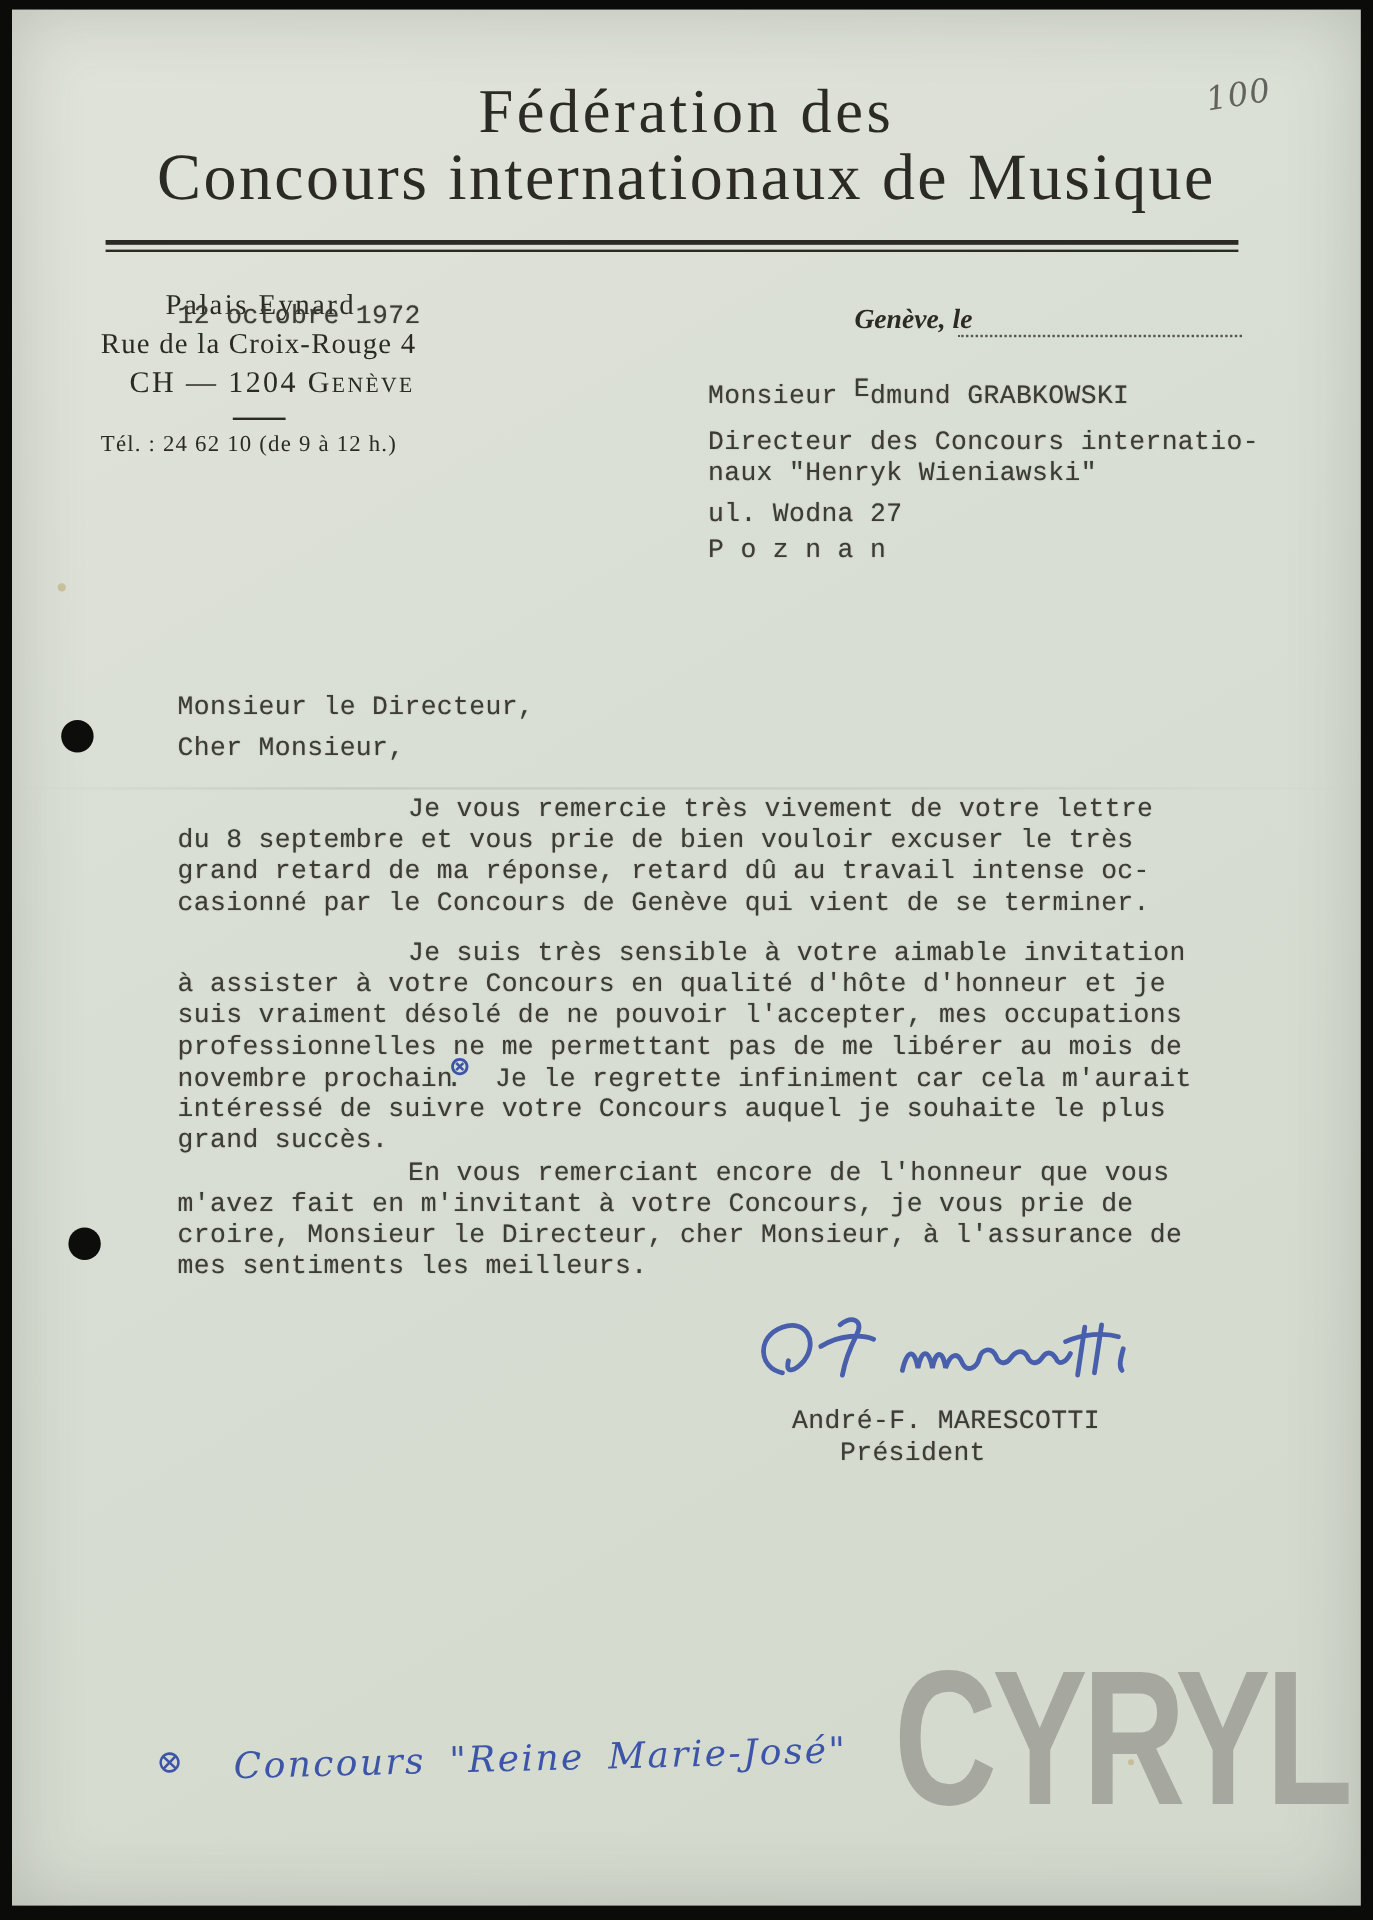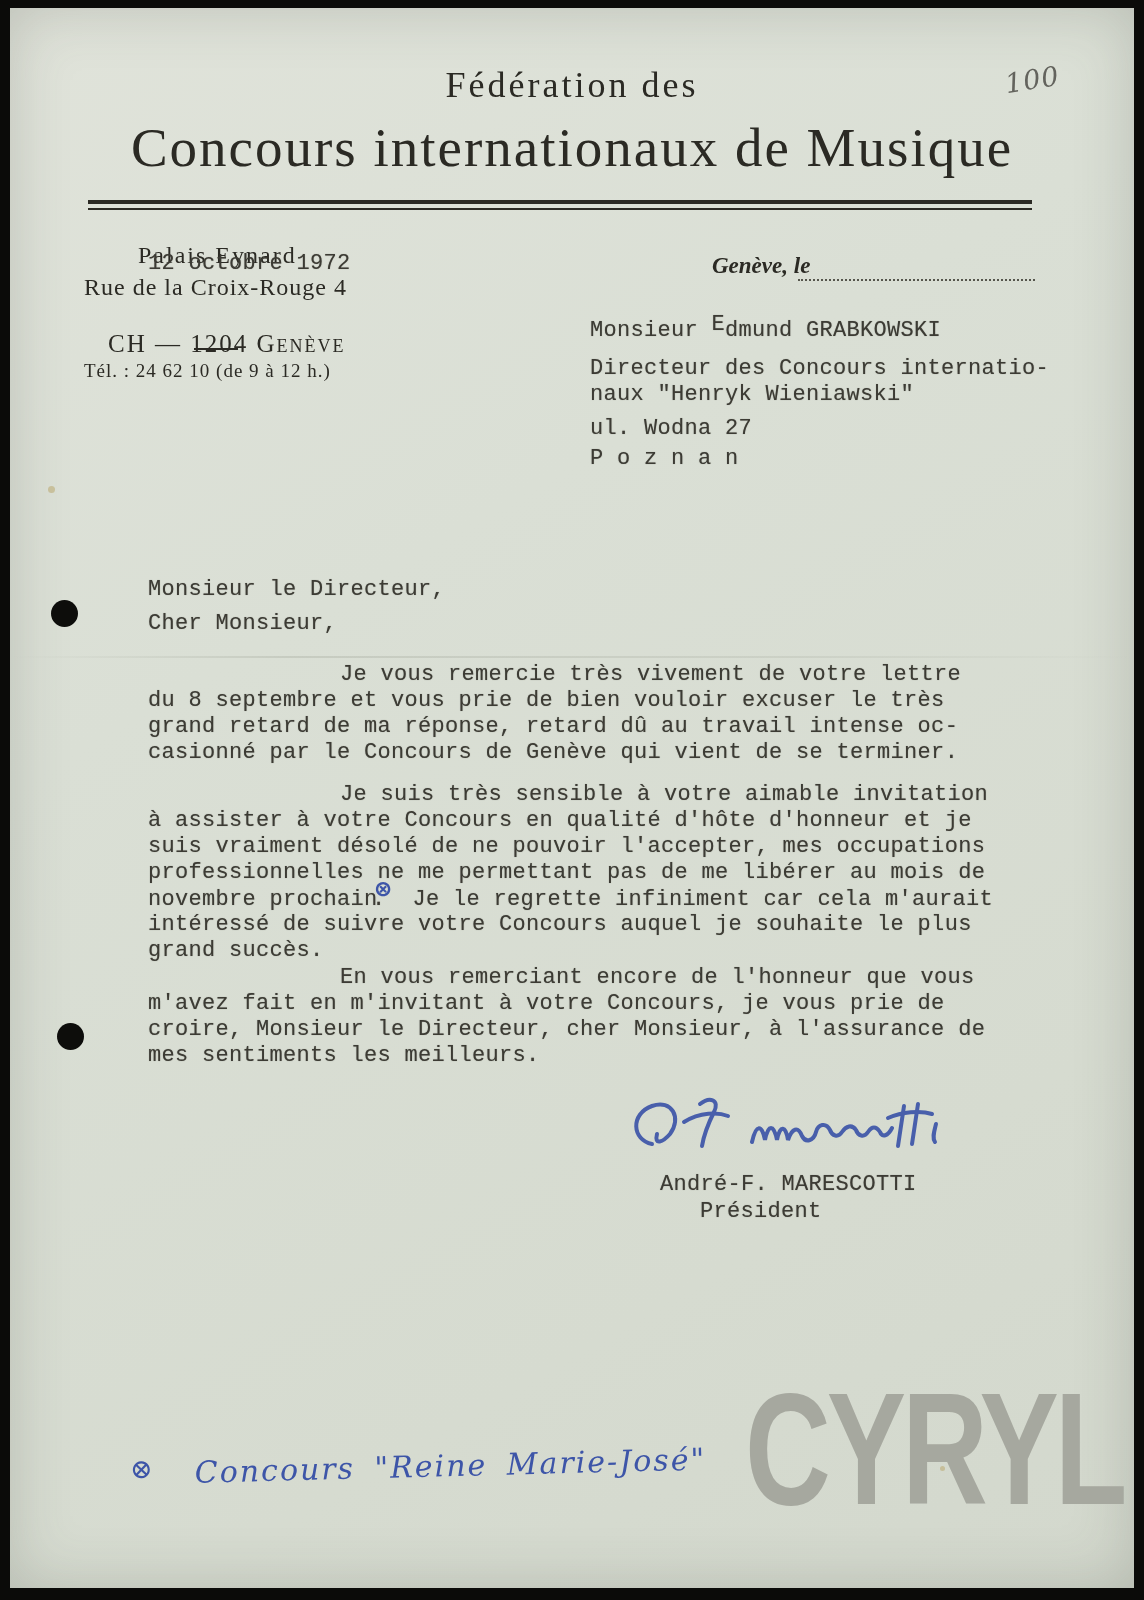--- a/index.html
+++ b/index.html
@@ -11,36 +11,36 @@
     position:relative;
   }
   .paper{
     position:absolute;left:10px;top:8px;width:1124px;height:1580px;
     background:linear-gradient(150deg,#e0e3da 0%,#dadfd5 35%,#d6dbd0 75%,#d3d8cd 100%);
     box-shadow:inset 0 0 60px rgba(70,75,62,0.22);
   }
   
   .title1{
     position:absolute;left:0;top:56px;width:100%;text-align:center;
-    font-family:"Liberation Serif", serif;font-size:36px;color:#2b2a24;
+    font-family:"Liberation Serif", serif;font-size:52px;color:#2b2a24;
     letter-spacing:3px;
   }
   .title2{
     position:absolute;left:0;top:108px;width:100%;text-align:center;
     font-family:"Liberation Serif", serif;font-size:55px;color:#2b2a24;
     letter-spacing:2px;
   }
   .hrule{
     position:absolute;left:78px;top:192px;width:944px;height:4px;
     border-top:4px solid #2b2a24;border-bottom:2px solid #2b2a24;
   }
   .addr{position:absolute;font-family:"Liberation Serif", serif;color:#2b2a24;text-align:center;}
   .addr1{left:128px;top:234px;font-size:24px;letter-spacing:2px;}
   .addr2{left:74px;top:266px;font-size:24px;letter-spacing:1px;}
-  .addr3{left:98px;top:298px;font-size:25px;letter-spacing:2px;font-variant:small-caps;margin-top:24px;}
+  .addr3{left:98px;top:298px;font-size:25px;letter-spacing:2px;font-variant:small-caps;}
   .minirule{position:absolute;left:184px;top:340px;width:44px;border-top:2px solid #2b2a24;}
   .phone{left:74px;top:352px;font-size:19px;letter-spacing:1px;}
   
   .dl-label{position:absolute;left:702px;top:245px;font-size:23px;font-style:italic;font-weight:700;color:#2b2a24;}
   .dl-dots{position:absolute;left:788px;top:243px;width:237px;height:28px;border-bottom:2px dotted #55554c;}
   .dl-date{position:absolute;left:816px;top:243px;}
   
   .mline{
     position:absolute;left:138px;
     font-family:"Liberation Mono", monospace;

